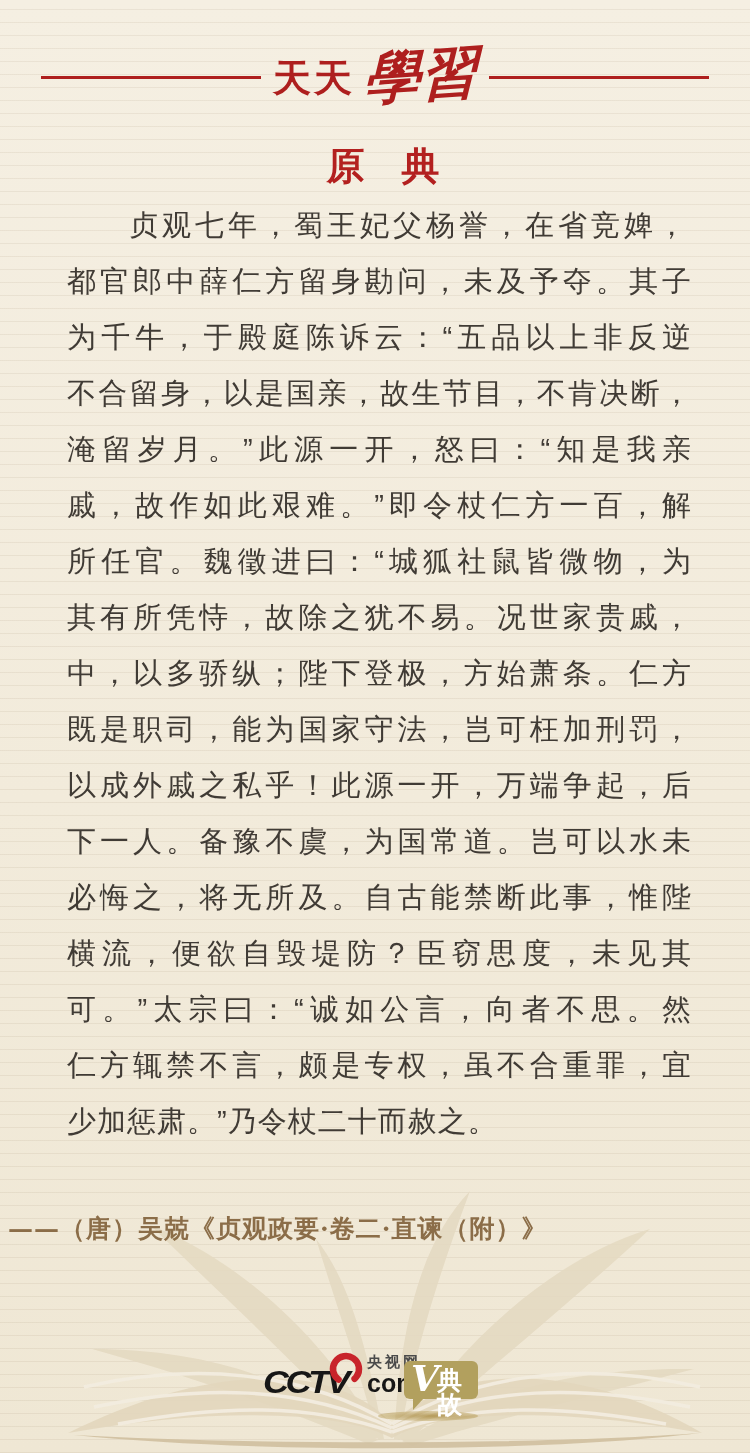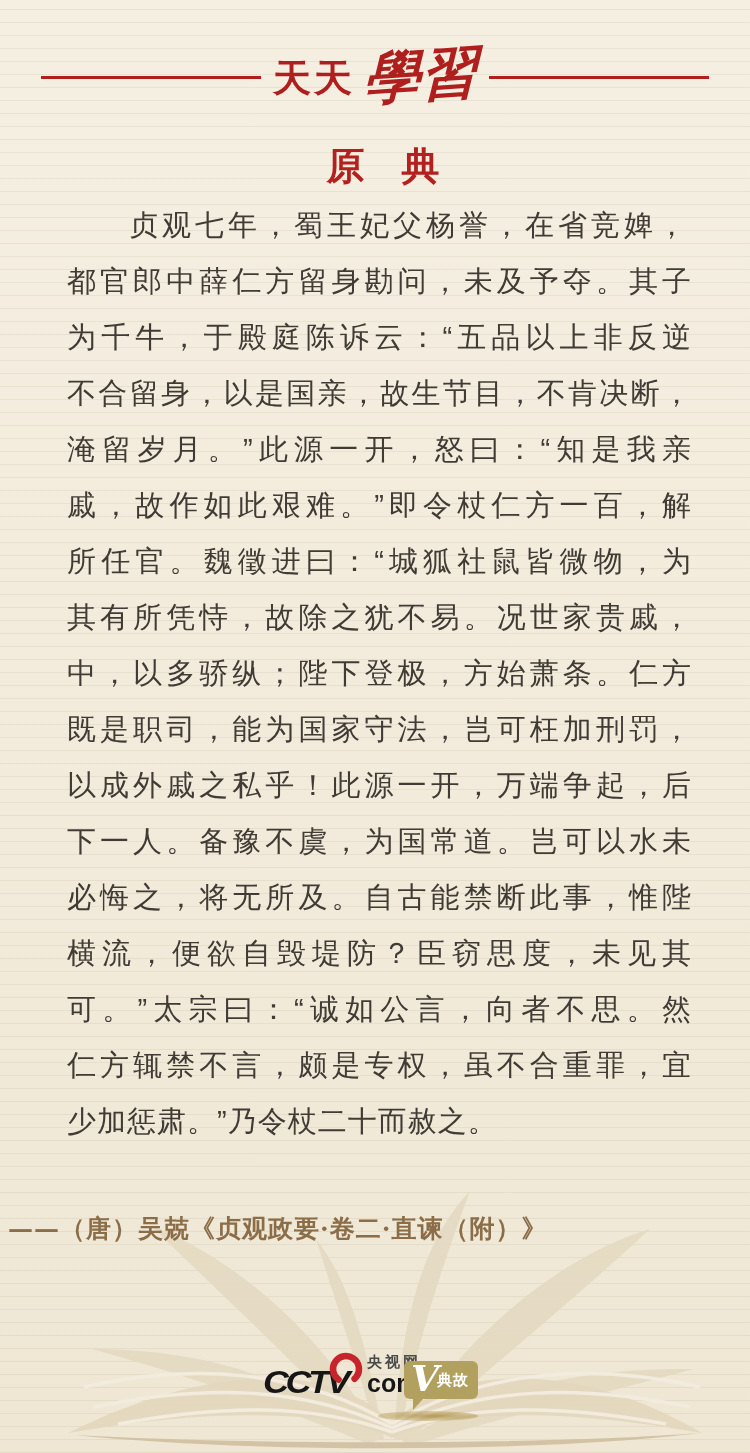--- a/index.html
+++ b/index.html
@@ -100,21 +100,21 @@
     border-top:12px solid var(--badge-gold);
     border-right:11px solid transparent;
   }
   .badge-v{
     position:absolute;left:7px;top:-3px;color:#fff;
     font-family:"DejaVu Serif",serif;font-style:italic;font-weight:bold;
     font-size:36px;line-height:40px;
   }
   .badge-label{
     position:absolute;left:33px;top:7px;color:#fff;
-    font-size:15px;font-weight:bold;letter-spacing:1px;line-height:24px;
+    font-size:25px;font-weight:bold;letter-spacing:1px;line-height:24px;
   }
   .badge-shadow{
     position:absolute;left:383px;top:1412px;width:100px;height:8px;z-index:3;
     background:radial-gradient(ellipse at center, rgba(160,128,50,0.55) 0%, rgba(160,128,50,0.0) 70%);
     border-radius:50%;
   }
 </style>
 </head>
 <body>
 

